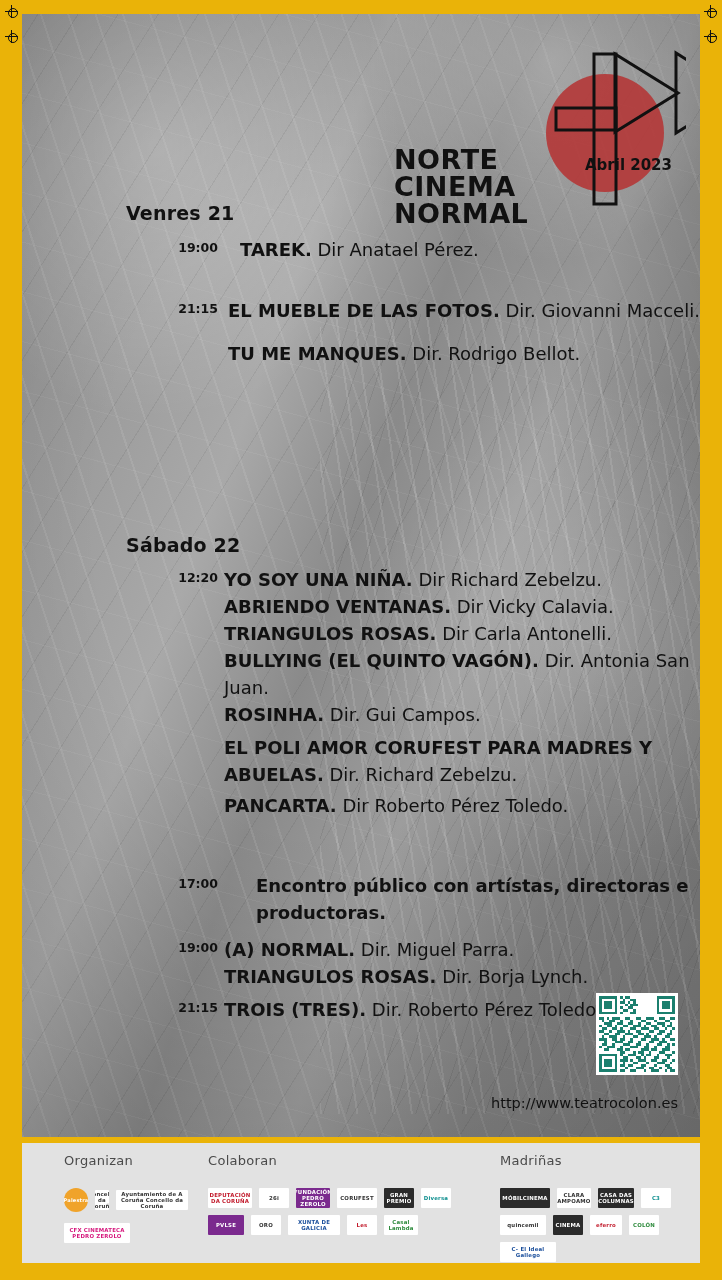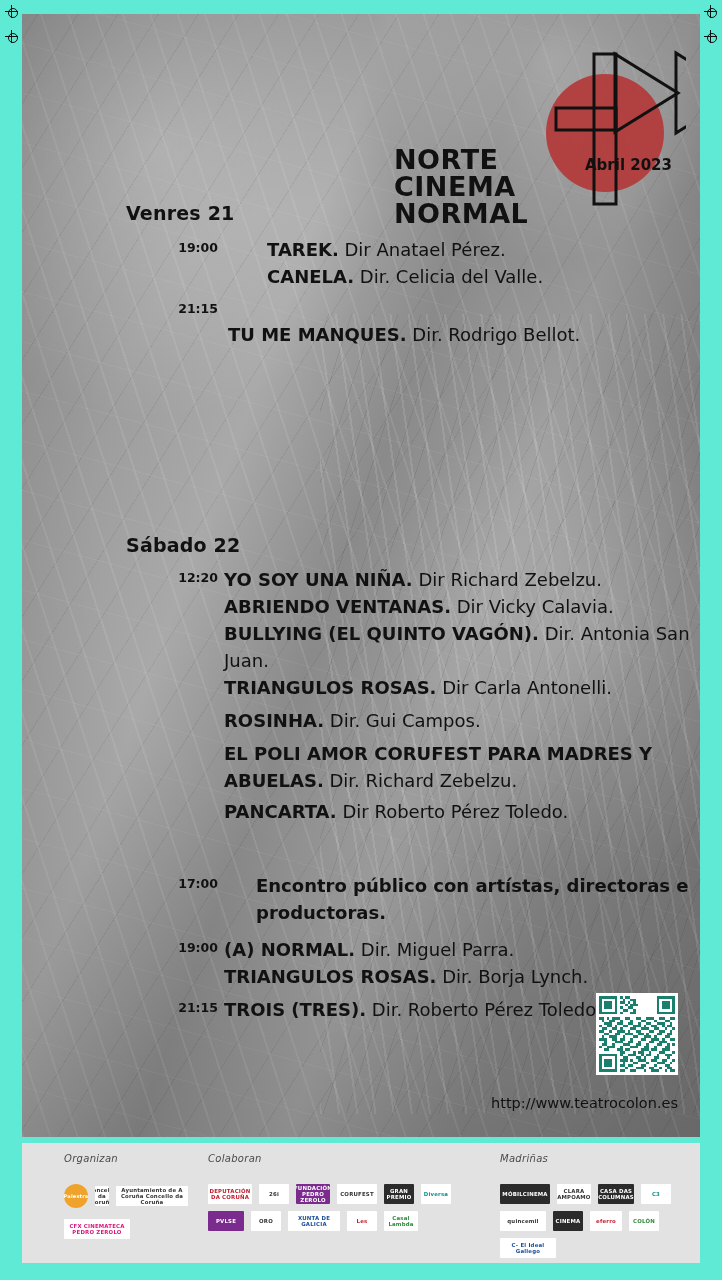--- a/index.html
+++ b/index.html
@@ -7,21 +7,21 @@
     width:722px;height:1280px;
     background:#cfcfcf;
     font-family:"Liberation Sans", sans-serif;
     overflow:hidden;
     position:relative;
   }
 
   
   .page{
     position:absolute;inset:0;
-    background:#5eead4;
+    background:#eab308;
   }
   .reg{
     position:absolute;width:13px;height:13px;
     pointer-events:none;
   }
   .reg:before,.reg:after{
     content:"";position:absolute;background:#111;
   }
   .reg:before{left:6px;top:0;width:1px;height:13px;}
   .reg:after{top:6px;left:0;height:1px;width:13px;}
@@ -124,21 +124,21 @@
   }
 
   
   .footer{
     position:absolute;left:22px;top:1143px;width:678px;height:120px;
     background:#e2e2e2;
   }
   .fcol{position:absolute;top:10px;}
   .fhead{
     font-family:"DejaVu Sans", sans-serif;
-    font-size:10px;color:#4a4a4a;letter-spacing:.3px;margin-bottom:20px;font-style:italic;
+    font-size:13px;color:#4a4a4a;letter-spacing:.3px;margin-bottom:20px;
   }
   .logorow{display:flex;flex-wrap:wrap;align-items:center;gap:7px;width:100%;}
   .lg{
     height:20px;min-width:30px;
     display:flex;align-items:center;justify-content:center;
     font-family:"DejaVu Sans", sans-serif;
     font-size:5.4px;font-weight:bold;letter-spacing:.2px;
     color:#333;background:#fff;border-radius:1px;
     padding:0 3px;box-sizing:border-box;text-align:center;line-height:6px;
     overflow:hidden;
@@ -190,64 +190,64 @@
       </div>
       <div class="logo-date">Abril 2023</div>
     </div>
 
     <div class="prog">
 
       <div class="dayhead" style="top:188px">Venres 21</div>
 
       <div class="slot" style="left:138px;top:222px;width:540px;">
         <div class="time">19:00</div>
-        <div class="films" style="margin-left:107px">
+        <div class="films" style="margin-left:80px">
           <div class="film">
             <b>TAREK.</b>
             <span class="dir">Dir Anatael Pérez.</span>
-          </div>
-          <div class="film">
-            <b>CANELA.</b>
-            <span class="dir">Dir. Celicia del Valle.</span>
           </div>
         </div>
       </div>
 
       <div class="slot" style="left:138px;top:283px;width:545px;">
         <div class="time">21:15</div>
         <div class="films" style="margin-left:68px">
-          <div class="film" style="margin-top:24px">
+          <div class="film">
+            <b>EL MUEBLE DE LAS FOTOS.</b>
+            <span class="dir">Dir. Giovanni Macceli.</span>
+          </div>
+          <div class="film" style="margin-top:16px">
             <b>TU ME MANQUES.</b>
             <span class="dir">Dir. Rodrigo Bellot.</span>
           </div>
         </div>
       </div>
 
       <div class="dayhead" style="top:520px">Sábado 22</div>
 
       <div class="slot" style="left:138px;top:552px;width:552px;">
         <div class="time">12:20</div>
         <div class="films" style="margin-left:64px">
           <div class="film">
             <b>YO SOY UNA NIÑA.</b>
             <span class="dir">Dir  Richard Zebelzu.</span>
           </div>
           <div class="film">
             <b>ABRIENDO VENTANAS.</b>
             <span class="dir">Dir Vicky Calavia.</span>
           </div>
           <div class="film">
+            <b>TRIANGULOS ROSAS.</b>
+            <span class="dir">Dir  Carla Antonelli.</span>
+          </div>
+          <div class="film">
             <b>BULLYING (EL QUINTO VAGÓN).</b>
             <span class="dir">Dir. Antonia San Juan.</span>
           </div>
-          <div class="film">
-            <b>TRIANGULOS ROSAS.</b>
-            <span class="dir">Dir  Carla Antonelli.</span>
-          </div>
-          <div class="film" style="margin-top:6px">
+          <div class="film" style="">
             <b>ROSINHA.</b>
             <span class="dir">Dir. Gui Campos.</span>
           </div>
           <div class="film" style="margin-top:6px">
             <b>EL POLI AMOR CORUFEST PARA MADRES Y ABUELAS.</b>
             <span class="dir">Dir. Richard Zebelzu.</span>
           </div>
           <div class="film" style="margin-top:4px">
             <b>PANCARTA.</b>
             <span class="dir">Dir Roberto Pérez Toledo.</span>

